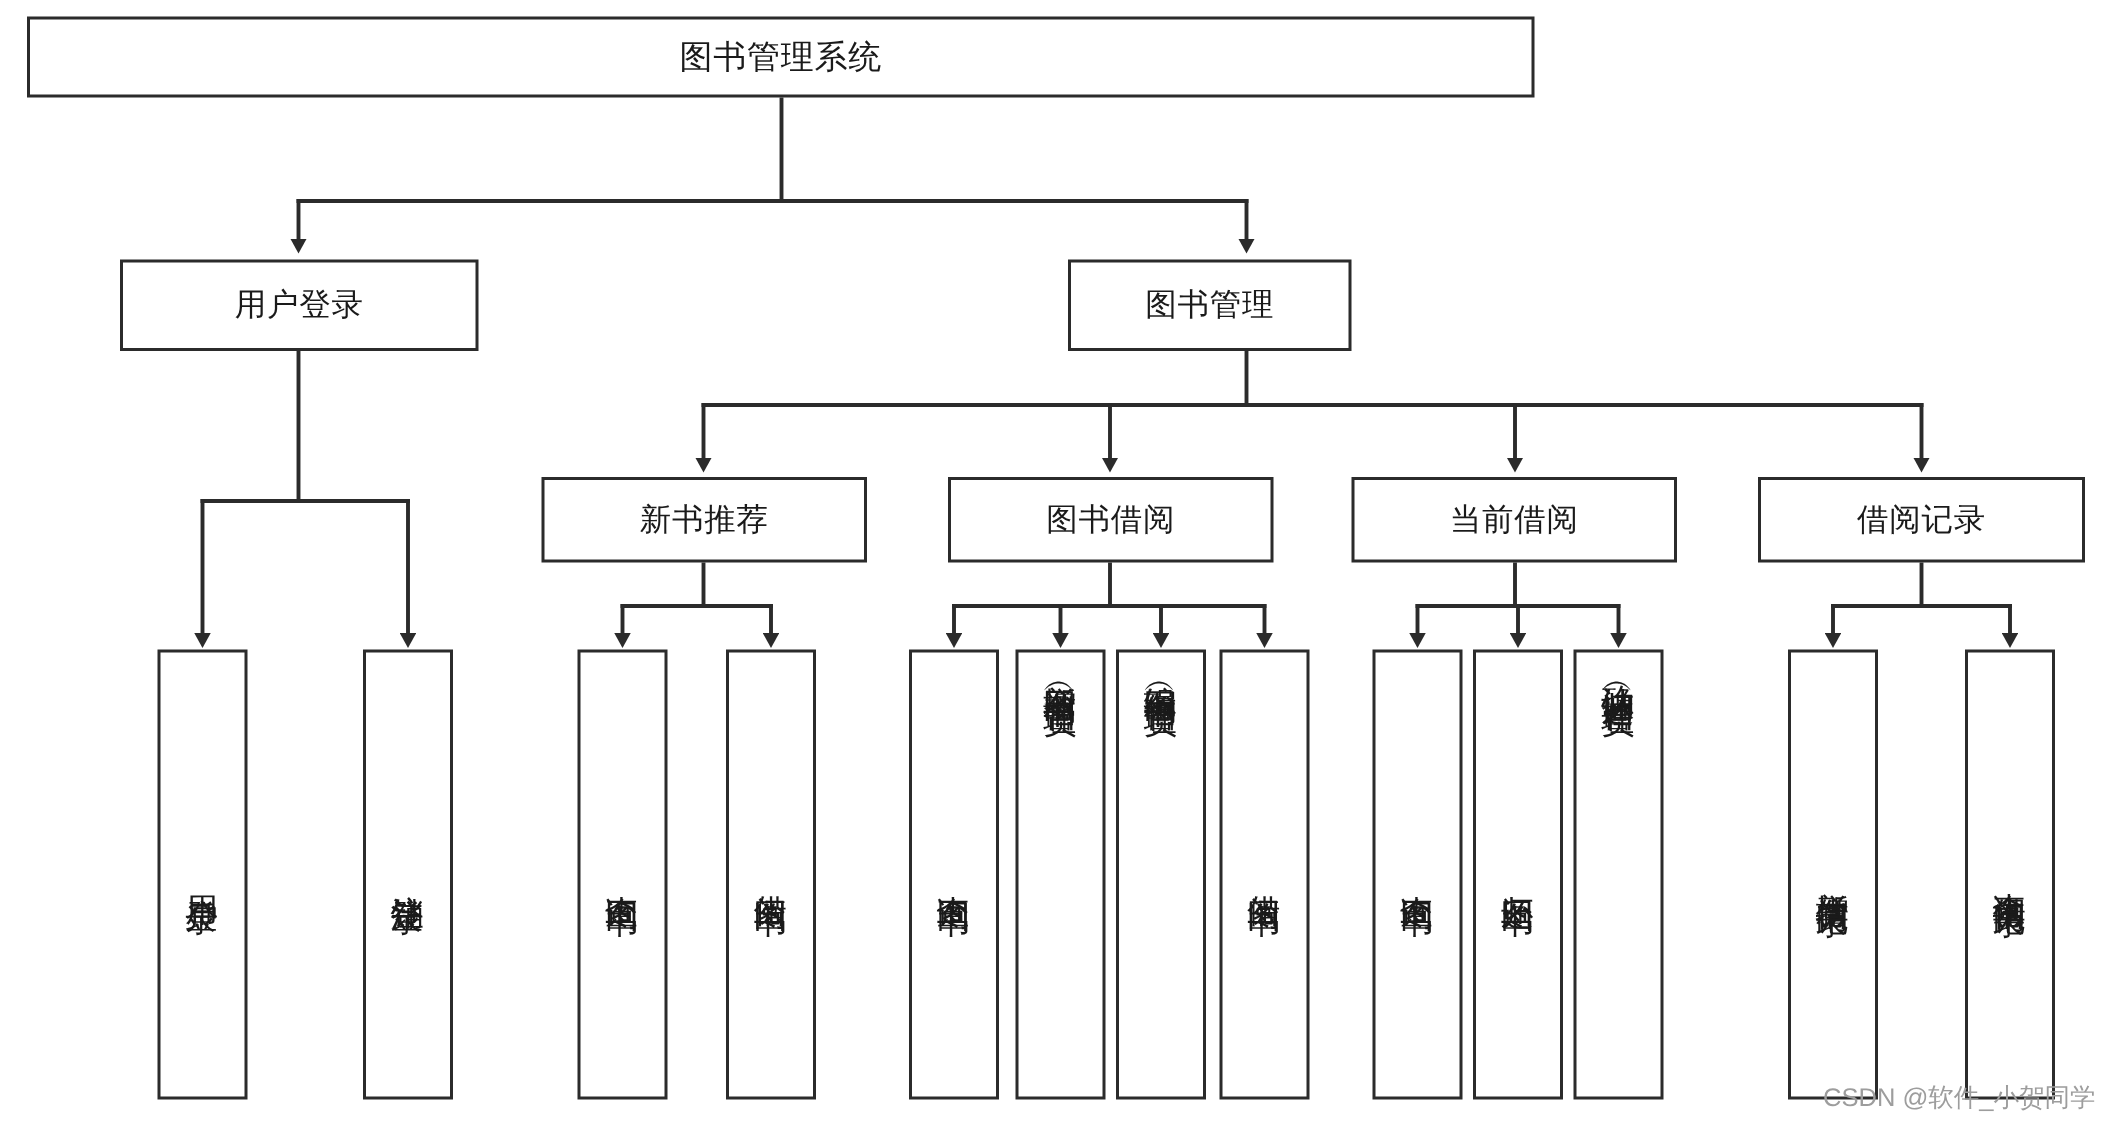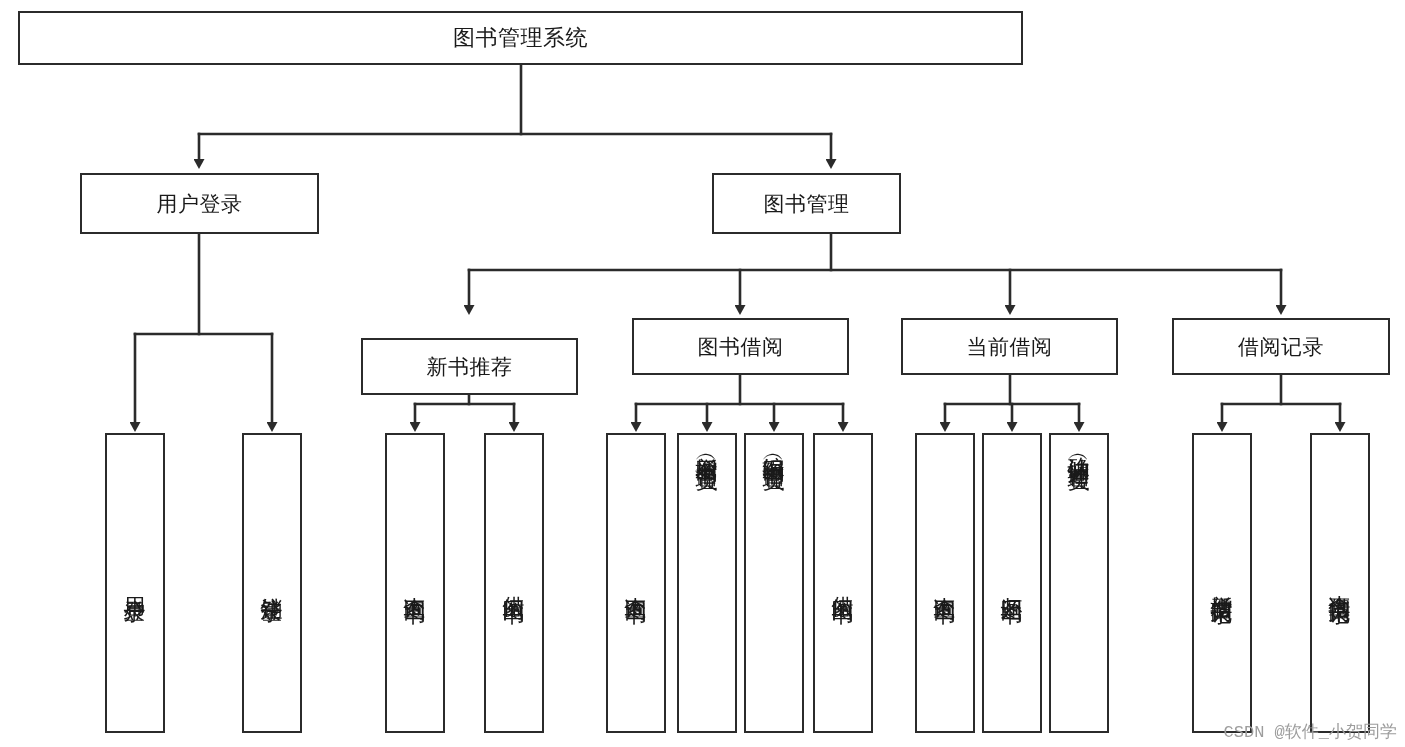--- a/index.html
+++ b/index.html
@@ -68,21 +68,21 @@
   .node.vert.tall {
     align-items: flex-start;
   }
   .watermark {
     position: absolute;
     right: 8px;
     bottom: 4px;
     font-size: 17px;
     color: #9d9d9d;
     white-space: nowrap;
-    font-family: Liberation Mono, monospace;
+    font-family: Liberation Sans, sans-serif;
   }
 </style>
 </head>
 <body>
 
 <div id="diagram">
 
   <svg id="edges" viewBox="0 0 1405 747" xmlns="http://www.w3.org/2000/svg">
     <defs>
       <marker id="arrow" markerWidth="10" markerHeight="11" refX="1" refY="5.5" orient="auto" markerUnits="userSpaceOnUse">
@@ -138,21 +138,21 @@
   </div>
 
   <div class="node horiz" style="left:80px; top:173px; width:239px; height:61px;">
     <span class="label">用户登录</span>
   </div>
 
   <div class="node horiz" style="left:712px; top:173px; width:189px; height:61px;">
     <span class="label">图书管理</span>
   </div>
 
-  <div class="node horiz" style="left:361px; top:318px; width:217px; height:57px;margin-top:20px;">
+  <div class="node horiz" style="left:361px; top:318px; width:217px; height:57px;">
     <span class="label">新书推荐</span>
   </div>
 
   <div class="node horiz" style="left:901px; top:318px; width:217px; height:57px;">
     <span class="label">当前借阅</span>
   </div>
 
   <div class="node horiz" style="left:632px; top:318px; width:217px; height:57px;">
     <span class="label">图书借阅</span>
   </div>

